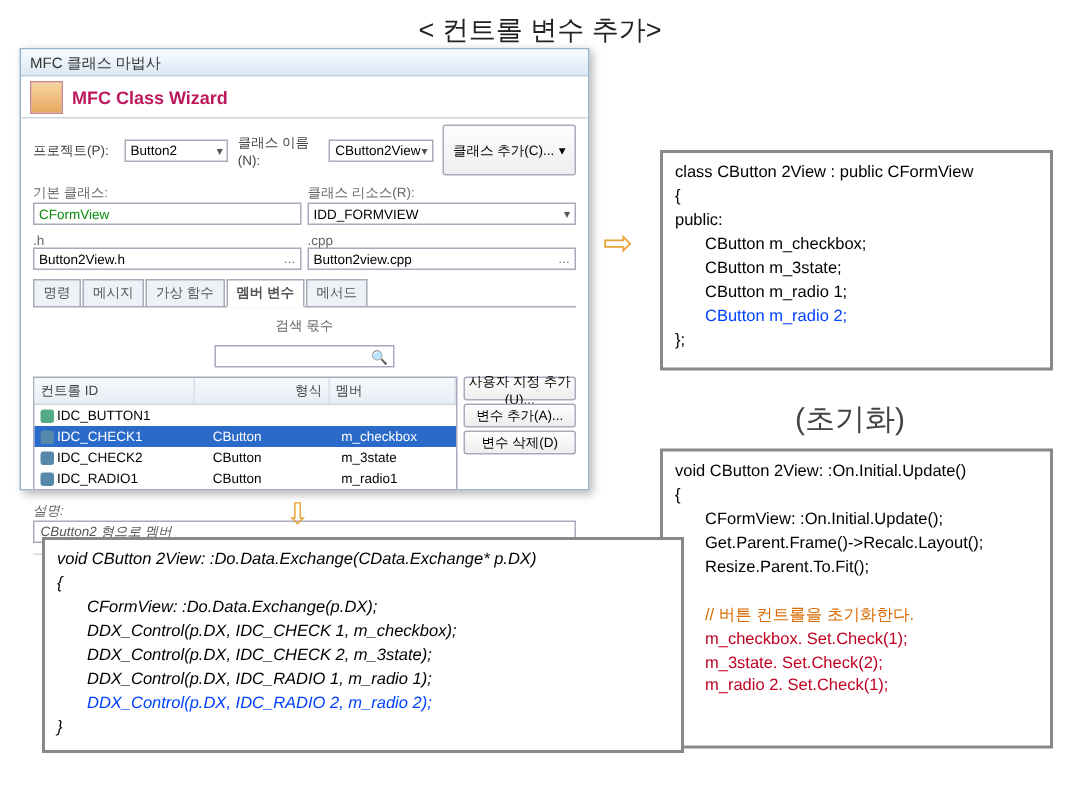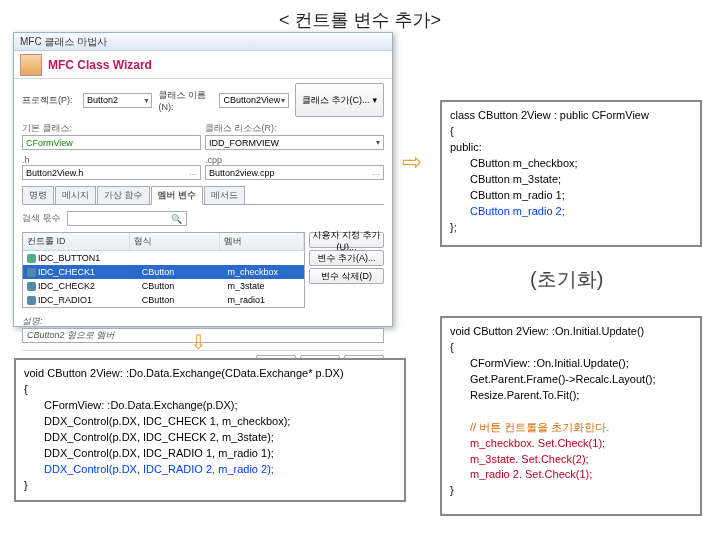--- a/index.html
+++ b/index.html
@@ -16,50 +16,50 @@
   .sel { flex: 1; height: 15px; border: 1px solid #aab; background: #fff; font-size: 9px; padding: 0 3px; display:flex; align-items:center; justify-content:space-between; }
   .chev { font-size: 8px; color: #555; }
   .rbtn { height: 15px; border: 1px solid #aab; background: linear-gradient(#fdfdfd,#eee); font-size: 9px; padding: 16px 6px; display:flex; align-items:center; border-radius: 2px; }
   .row2 { display: flex; gap: 4px; margin-top: 2px; }
   .field-col { flex: 1; }
   .flbl { font-size: 9px; color: #666; }
   .fval { height: 15px; border: 1px solid #aab; background: #fff; font-size: 9px; padding: 0 3px; display:flex; align-items:center; justify-content:space-between; }
   .tabs { display: flex; gap: 1px; margin-top: 3px; border-bottom: 1px solid #aab; }
   .tab { font-size: 9px; padding: 2px 6px; border: 1px solid #aab; border-bottom: none; background: #eef2f6; color: #555; }
   .tab.active { background: #fff; font-weight: bold; border-bottom: 1px solid #fff; margin-bottom: -1px; }
-  .search { margin-top: 3px; }
+  .search { margin-top: 3px; flex-direction: column; }
   .search .lbl2 { font-size: 9px; color: #666; }
   .search .inp { height: 15px; border: 1px solid #aab; background: #fff; width: 120px; display:flex; justify-content:flex-end; align-items:center; padding: 0 3px; }
   .table-area { display: flex; gap: 4px; margin-top: 3px; }
   .table { flex: 1; border: 1px solid #aab; background: #fff; }
   .thead { display: flex; background: linear-gradient(#f6f9fc,#e6edf4); border-bottom: 1px solid #cad5e0; }
   .th { font-size: 9px; color: #444; padding: 2px 4px; border-right: 1px solid #d6dee8; }
-  .th1 { width: 38%; } .th2 { width: 32%; } .th3 { width: 30%; }
+  .th1 { width: 38%; } .th2 { width: 32%; text-align: right; } .th3 { width: 30%; }
   .tr { display: flex; font-size: 9px; padding: 1px 0; }
   .tr.selected { background: #2a6ac8; color: #fff; }
   .td { padding: 1px 4px; overflow: hidden; white-space: nowrap; }
   .td1 { width: 38%; display:flex; align-items:center; gap:2px; } .td2 { width: 32%; margin-left: 13px; } .td3 { width: 30%; }
   .ico-row { width: 9px; height: 9px; background: #5a8; border-radius: 2px; flex-shrink:0; }
   .ico-row.b { background: #58a; }
   .side-btns { width: 75px; display: flex; flex-direction: column; gap: 2px; text-align: center; }
   .sbtn { height: 16px; border: 1px solid #aab; background: linear-gradient(#fdfdfd,#eee); font-size: 9px; display:flex; align-items:center; justify-content:center; border-radius: 2px; }
   .desc-row { margin-top: 4px; font-style: italic; }
   .desc-row .lbl2 { font-size: 9px; color: #666; }
   .desc-row .box { height: 15px; border: 1px solid #aab; background: #fff; font-size: 9px; padding: 0 4px; display:flex; align-items:center; color:#555; }
   .footer-btns { display: flex; gap: 4px; justify-content: flex-end; margin-top: 4px; border-top:1px solid #d0d8e0; padding-top:4px;  }
   .fbtn { height: 18px; border: 1px solid #aab; background: linear-gradient(#fdfdfd,#eee); font-size: 9px; padding: 0 10px; display:flex; align-items:center; border-radius: 2px; }
 
   .arrow-r { position: absolute; top: 148px; left: 402px; font-size: 24px; color: #e8a43a; }
   .arrow-d { position: absolute; top: 330px; left: 190px; font-size: 20px; color: #e8a43a; }
 
   .codebox { position: absolute; border: 2px solid #888; background: #fff; padding: 6px 8px; font-size: 11px; line-height: 1.45; font-family: Arial, sans-serif; }
   .cb1 { top: 100px; left: 440px; width: 262px; height: 147px; }
   .init-lbl { position: absolute; top: 266px; left: 530px; font-size: 20px; color: #444; }
-  .cb2 { top: 316px; left: 440px; width: 262px; height: 200px; }
-  .cb3 { top: 358px; left: 14px; width: 392px; height: 144px; }
+  .cb2 { top: 299px; left: 440px; width: 262px; height: 200px; }
+  .cb3 { top: 358px; left: 28px; width: 428px; height: 144px; font-style: italic; }
   .blue { color: #0040ff; }
   .red { color: #c00020; }
   .orange { color: #d86a00; }
   .indent { padding-left: 20px; display: block; }
 </style>
 </head>
 <body>
 
 <div class="slide-title">&lt; 컨트롤 변수 추가&gt;</div>
 

